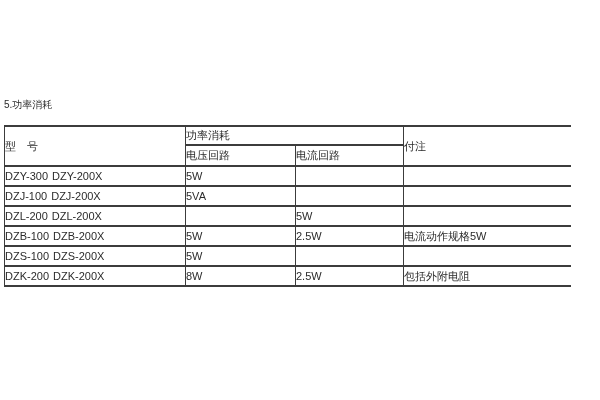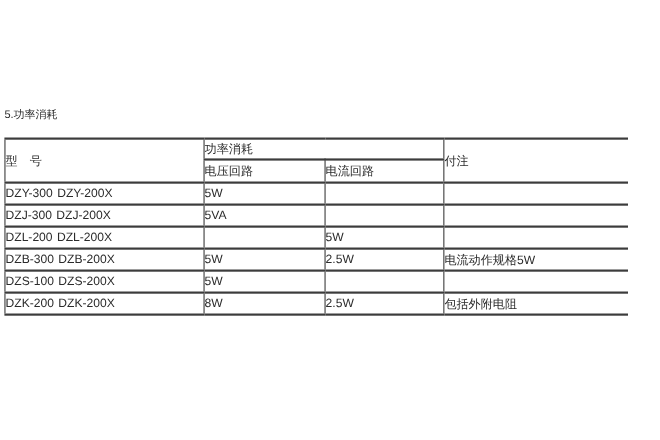--- a/index.html
+++ b/index.html
@@ -89,37 +89,37 @@
       <tr>
         <td class="model-pair">
           <span>DZY-300</span><span>DZY-200X</span>
         </td>
         <td>5W</td>
         <td></td>
         <td></td>
       </tr>
       <tr>
         <td class="model-pair">
-          <span>DZJ-300</span><span>DZJ-200X</span>
+          <span>DZJ-100</span><span>DZJ-200X</span>
         </td>
         <td>5VA</td>
         <td></td>
         <td></td>
       </tr>
       <tr>
         <td class="model-pair">
           <span>DZL-200</span><span>DZL-200X</span>
         </td>
         <td></td>
         <td>5W</td>
         <td></td>
       </tr>
       <tr>
         <td class="model-pair">
-          <span>DZB-300</span><span>DZB-200X</span>
+          <span>DZB-100</span><span>DZB-200X</span>
         </td>
         <td>5W</td>
         <td>2.5W</td>
         <td>电流动作规格5W</td>
       </tr>
       <tr>
         <td class="model-pair">
           <span>DZS-100</span><span>DZS-200X</span>
         </td>
         <td>5W</td>

